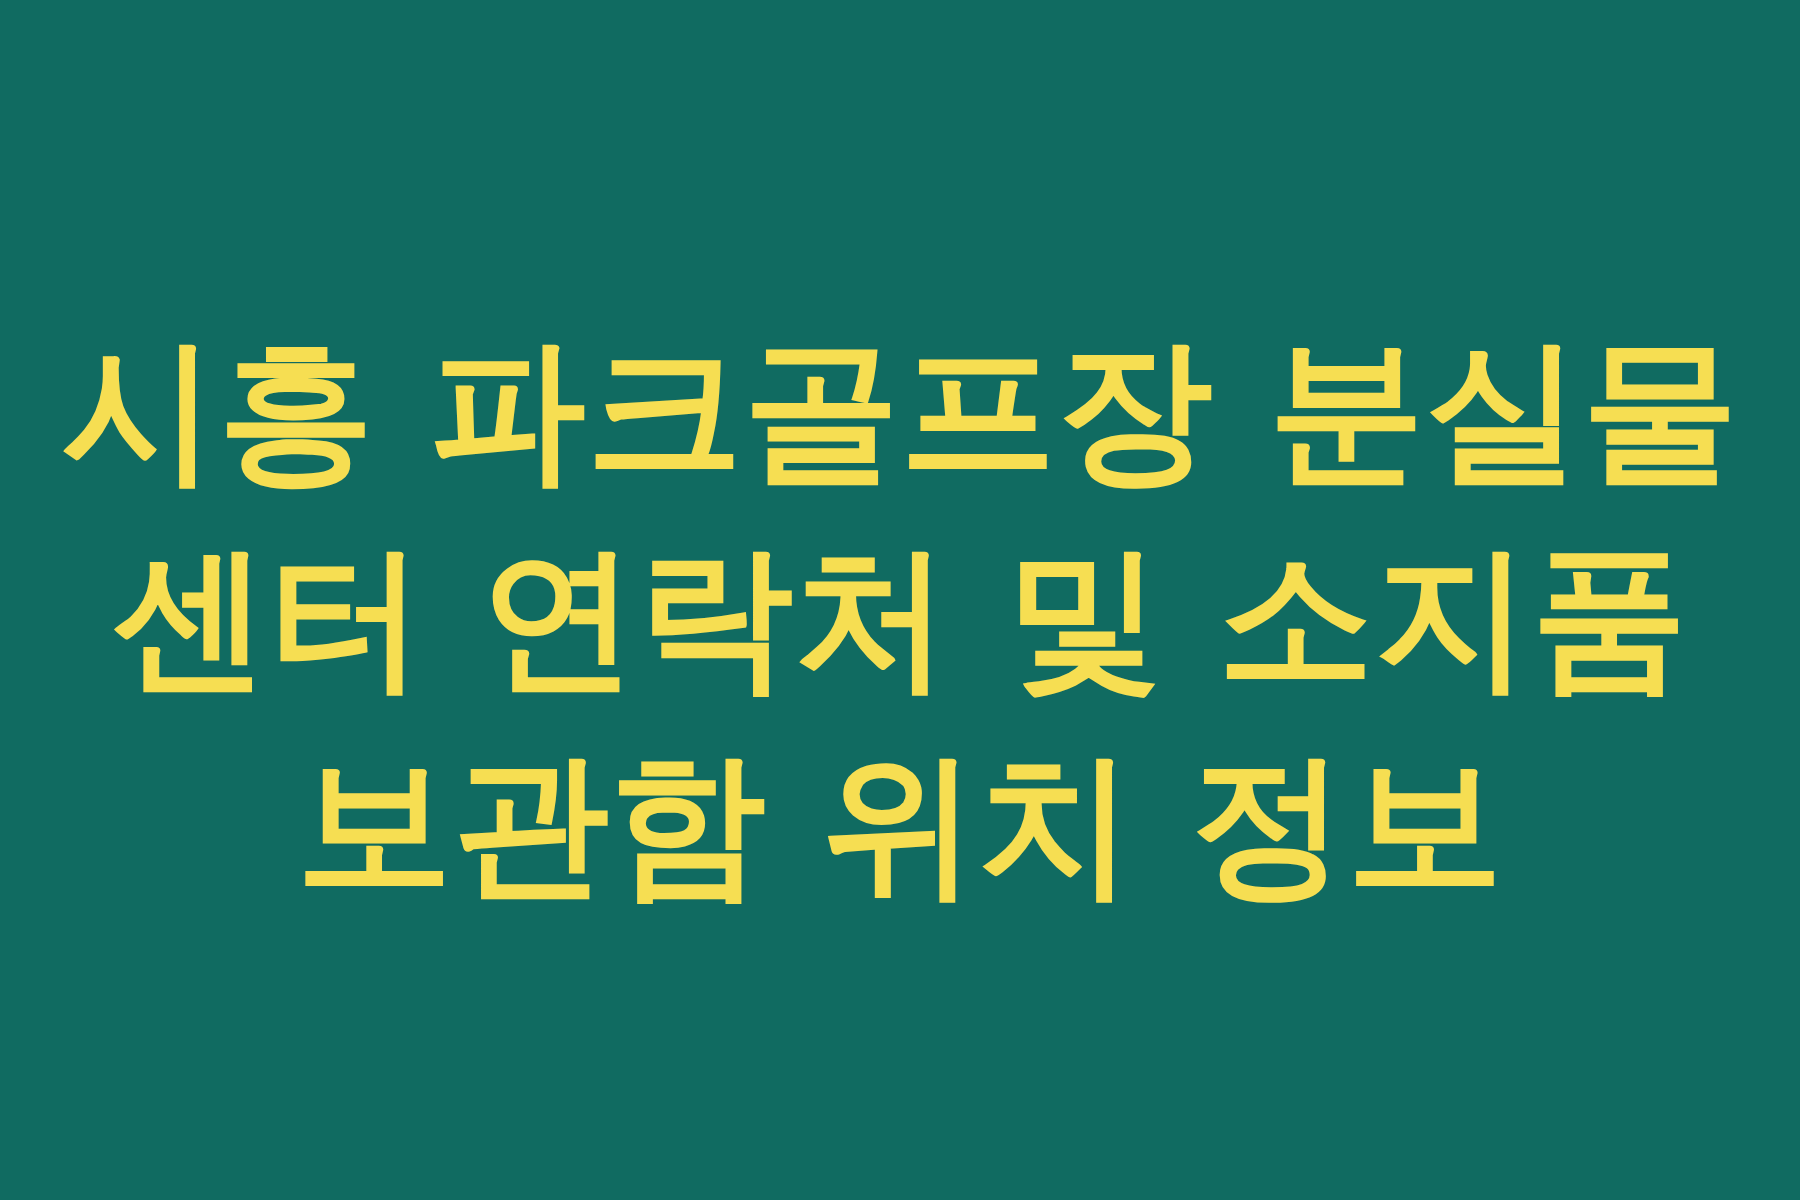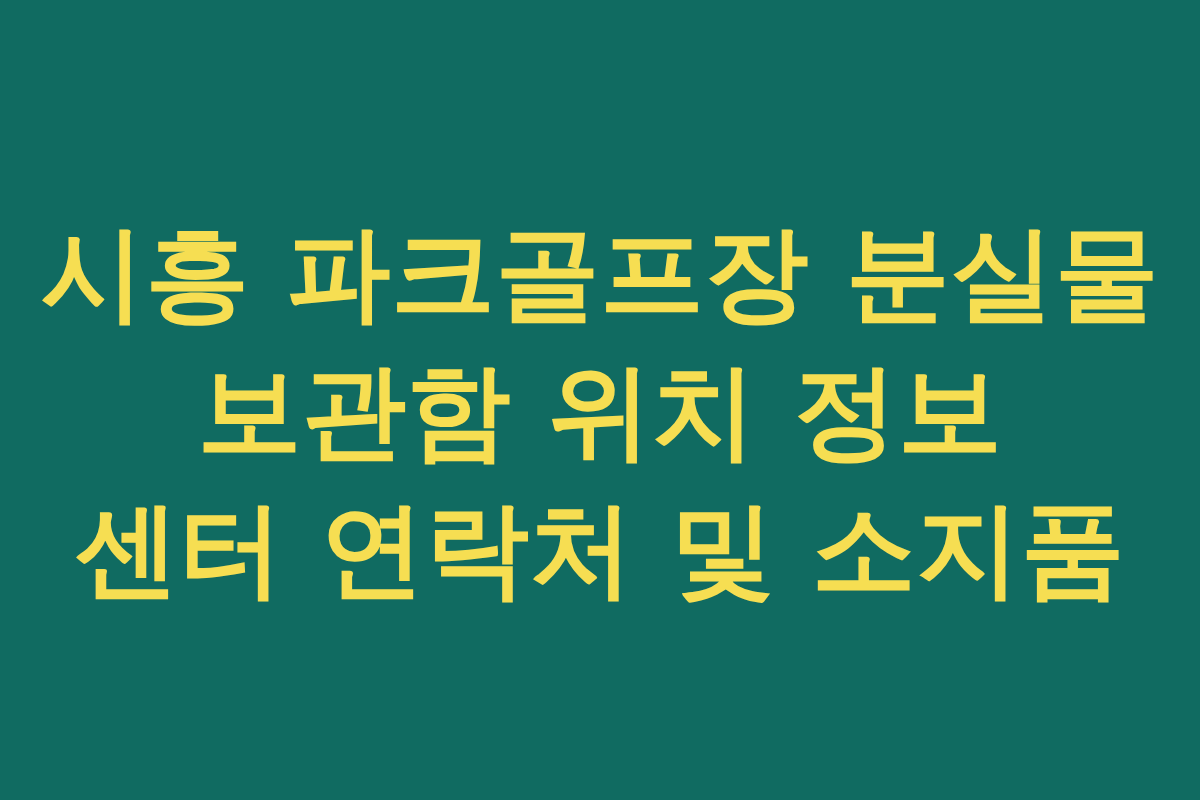--- a/index.html
+++ b/index.html
@@ -57,17 +57,17 @@
     -webkit-font-smoothing: antialiased;
   }
 </style>
 </head>
 <body>
 
 <div class="poster" style="background: rgb(16, 107, 97);">
 
   <div class="headline">
     <span class="headline-line" style="color: rgb(246, 222, 82); text-align: center;">시흥 파크골프장 분실물</span>
+    <span class="headline-line" style="color: rgb(246, 222, 82); text-align: center;">센터 연락처 및 소지품</span>
     <span class="headline-line" style="color: rgb(246, 222, 82); text-align: center;">보관함 위치 정보</span>
-    <span class="headline-line" style="color: rgb(246, 222, 82); text-align: center;">센터 연락처 및 소지품</span>
   </div>
 
 </div>
 
 </body></html>

